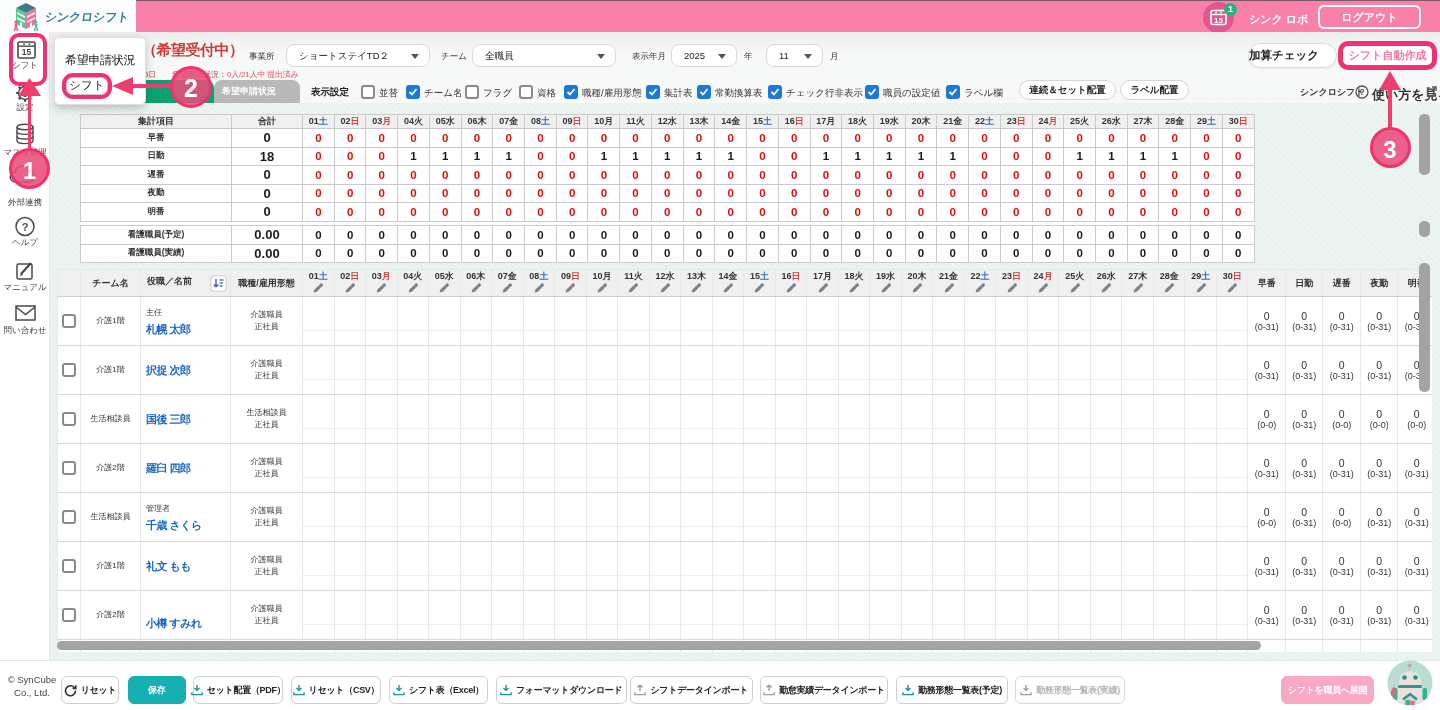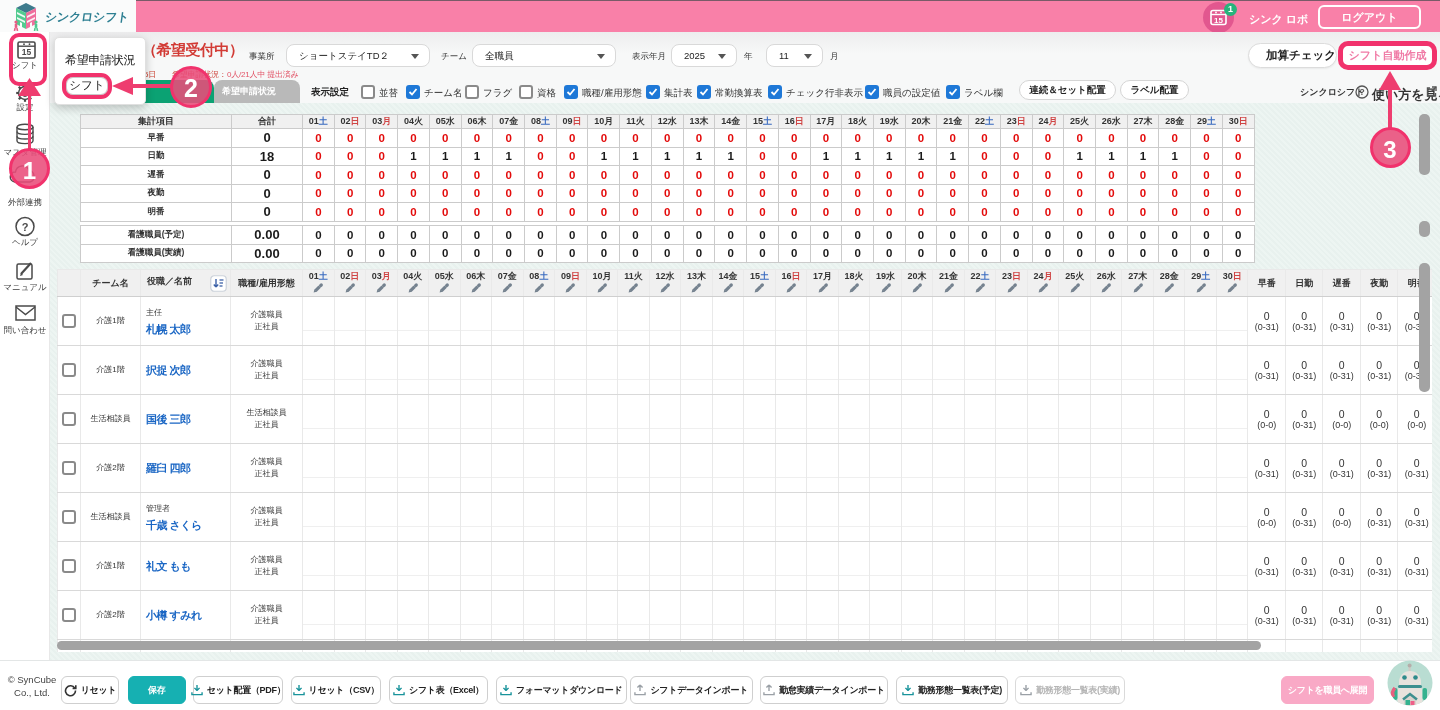--- a/index.html
+++ b/index.html
@@ -31,21 +31,21 @@
 .tab{position:absolute;top:80px;height:23px;border-radius:8px 8px 0 0;}
 #tab-shift{left:80px;width:134px;background:#0ba273;}
 #tab-kibo{left:214px;width:86px;background:#b9b9b9;color:#fff;font-size:9px;font-weight:bold;line-height:23px;padding-left:8px;}
 .ckbox{position:absolute;top:85px;width:14px;height:14px;border-radius:3px;}
 .ckbox.on{background:#1e78d7;}
 .ckbox.off{background:#fff;border:2px solid #8a8a8a;}
 .ckbox.on svg{display:block;margin:2px auto 0;}
 .cklab{position:absolute;top:87px;font-size:9.5px;color:#333;white-space:nowrap;}
 .toolbtn{position:absolute;background:#fff;border:1px solid #d5d5d5;border-radius:10px;font-weight:bold;font-size:9.5px;color:#222;text-align:center;white-space:nowrap;}
 
-#kasan{position:absolute;left:1248px;top:43px;width:89px;height:25px;background:#fff;border:1px solid #dcdcdc;border-radius:13px;font-size:11.5px;font-weight:bold;color:#222;text-align:right;line-height:23px;box-shadow:0 1px 2px rgba(0,0,0,.06);}
+#kasan{position:absolute;left:1248px;top:43px;width:89px;height:25px;background:#fff;border:1px solid #dcdcdc;border-radius:13px;font-size:11.5px;font-weight:bold;color:#222;text-align:left;line-height:23px;box-shadow:0 1px 2px rgba(0,0,0,.06);}
 #autobox{position:absolute;left:1338px;top:41px;width:99px;height:29px;background:#fff;border:5px solid #f1326c;border-radius:10px;font-size:11px;font-weight:bold;color:#f07ba6;text-align:center;line-height:19px;white-space:nowrap;}
 
 table{border-collapse:collapse;table-layout:fixed;}
 #sumtab,#sumtab2{position:absolute;background:#fff;}
 #sumtab td,#sumtab th,#sumtab2 td{border:1px solid #cbcbcb;overflow:hidden;white-space:nowrap;}
 #sumtab th{background:#f0f0f0;font-size:9px;color:#333;font-weight:bold;}
 .sumlab{font-size:8.5px;color:#333;text-align:center;font-weight:600;}
 .sumtot{font-size:13px;font-weight:bold;color:#1a1a1a;text-align:center;}
 .sv{font-size:11.5px;font-weight:bold;text-align:center;}
 .sv.r{color:#e30b0b;}
@@ -1629,21 +1629,21 @@
             <div class="cnt0">0</div>
             <div class="cntr">(0-31)</div>
           </td>
         </tr>
 <tr style="height:49px">
           <td class="rowline">
             <div class="pck"></div>
           </td>
           <td class="psm rowline">介護2階</td>
           <td class="rowline" style="vertical-align:top">
-            <div class="pname" style="margin:17px 0 0 5px">小樽 すみれ</div>
+            <div class="pname" style="margin:25px 0 0 5px">小樽 すみれ</div>
           </td>
           <td class="psm rowline">介護職員<br>正社員</td>
           <td class="daycell rowline">
             <div class="sub"></div>
           </td>
           <td class="daycell rowline">
             <div class="sub"></div>
           </td>
           <td class="daycell rowline">
             <div class="sub"></div>

